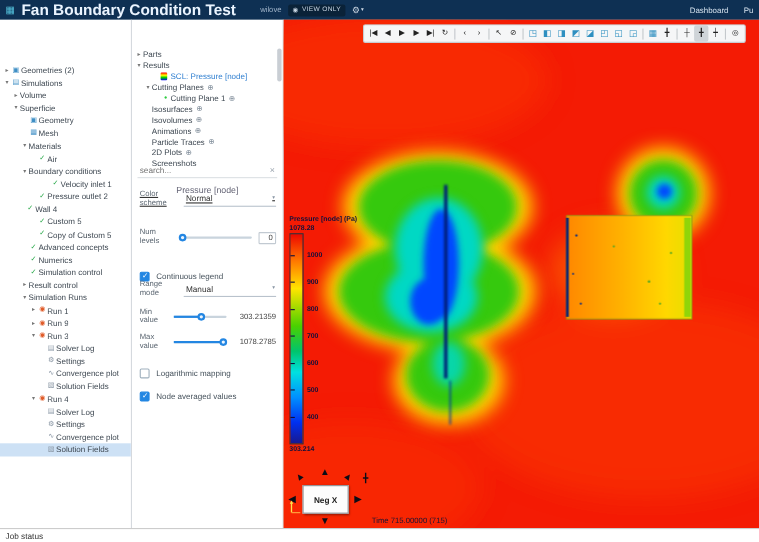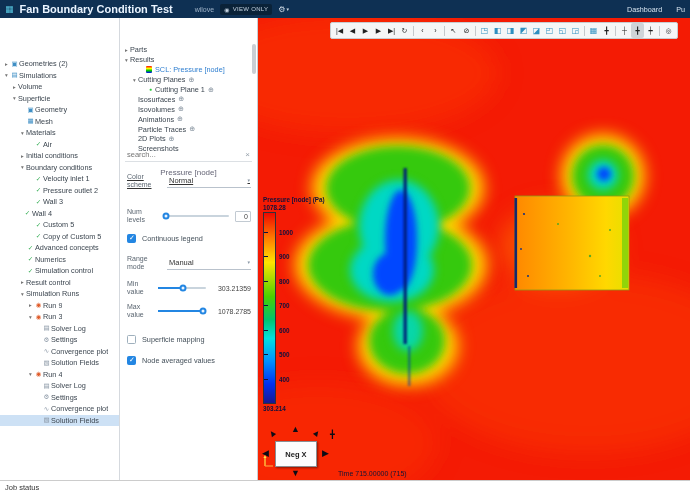--- a/index.html
+++ b/index.html
@@ -4,21 +4,21 @@
 <style>
   * { margin:0; padding:0; box-sizing:border-box; }
   html,body { width:690px; height:493px; overflow:hidden; }
   body { font-family:"Liberation Sans","DejaVu Sans",sans-serif; font-size:8px; color:#333; background:#fff; position:relative; }
   #app { position:absolute; inset:0; }
 
   
   .topbar { position:absolute; top:0; left:0; right:0; height:18px; background:#0e3053;
             display:flex; align-items:center; padding:0 5px; gap:6px; }
   .logo { color:#54c2dc; font-size:9px; line-height:1; cursor:pointer; }
-  .title { color:#eaf4ff; font-size:11px; font-weight:bold; white-space:nowrap; }
+  .title { color:#eaf4ff; font-size:14px; font-weight:bold; white-space:nowrap; }
   .user { color:#9fb3c8; font-size:7px; margin-left:16px; }
   .viewonly { background:#0a2238; border-radius:2px; padding:2px 4px; display:flex; gap:3px;
               align-items:center; color:#c6d4e2; font-size:6px; letter-spacing:.3px; cursor:pointer; }
   .eyeic { font-size:6px; color:#c6d4e2; }
   .gearbtn { color:#cfdae6; font-size:8px; display:flex; align-items:center; gap:1px; cursor:pointer; }
   .caret-s { font-size:5px; }
   .tb-flex { flex:1; }
   .navlink { color:#d5e2ee; font-size:7.2px; margin-left:8px; white-space:nowrap; cursor:pointer; }
 
   
@@ -169,41 +169,32 @@
         <div class="trow sb-row" style="padding-left: 19px;">
           <span class="chev">▾</span>
           <span class="lbl">Materials</span>
         </div>
         <div class="trow sb-row" style="padding-left: 27px;">
           <span class="chev"></span>
           <span class="ic ic-check">✓</span>
           <span class="lbl">Air</span>
         </div>
         <div class="trow sb-row" style="padding-left: 19px;">
-          <span class="chev">▸</span>
-          <span class="lbl">Initial conditions</span>
-        </div>
-        <div class="trow sb-row" style="padding-left: 19px;">
           <span class="chev">▾</span>
           <span class="lbl">Boundary conditions</span>
         </div>
-        <div class="trow sb-row" style="padding-left: 27px;">
+        <div class="trow sb-row" style="padding-left: 27px; margin-left: 12px;">
           <span class="chev"></span>
           <span class="ic ic-check">✓</span>
           <span class="lbl">Velocity inlet 1</span>
         </div>
         <div class="trow sb-row" style="padding-left: 27px;">
           <span class="chev"></span>
           <span class="ic ic-check">✓</span>
           <span class="lbl">Pressure outlet 2</span>
-        </div>
-        <div class="trow sb-row" style="padding-left: 27px;">
-          <span class="chev"></span>
-          <span class="ic ic-check">✓</span>
-          <span class="lbl">Wall 3</span>
         </div>
         <div class="trow sb-row" style="padding-left: 16px;">
           <span class="chev"></span>
           <span class="ic ic-check">✓</span>
           <span class="lbl">Wall 4</span>
         </div>
         <div class="trow sb-row" style="padding-left: 27px;">
           <span class="chev"></span>
           <span class="ic ic-check">✓</span>
           <span class="lbl">Custom 5</span>
@@ -228,20 +219,25 @@
           <span class="ic ic-check">✓</span>
           <span class="lbl">Simulation control</span>
         </div>
         <div class="trow sb-row" style="padding-left: 19px;">
           <span class="chev">▸</span>
           <span class="lbl">Result control</span>
         </div>
         <div class="trow sb-row" style="padding-left: 19px;">
           <span class="chev">▾</span>
           <span class="lbl">Simulation Runs</span>
+        </div>
+        <div class="trow sb-row" style="padding-left: 27px;">
+          <span class="chev">▸</span>
+          <span class="ic ic-run">◉</span>
+          <span class="lbl">Run 1</span>
         </div>
         <div class="trow sb-row" style="padding-left: 27px;">
           <span class="chev">▸</span>
           <span class="ic ic-run">◉</span>
           <span class="lbl">Run 9</span>
         </div>
         <div class="trow sb-row" style="padding-left: 27px;">
           <span class="chev">▾</span>
           <span class="ic ic-run">◉</span>
           <span class="lbl">Run 3</span>
@@ -369,21 +365,21 @@
 
     <div class="prow" style="top:190px;">
       <div class="plabel w30">Num levels</div>
       <div class="slider s-num">
         <span class="fill" style="width:4%;"></span>
         <span class="handle" style="left:4%;"></span>
       </div>
       <div class="numbox">0</div>
     </div>
 
-    <div class="prow" style="top:216px;">
+    <div class="prow" style="top:229px;">
       <span class="checkbox checked"></span>
       <span class="clabel">Continuous legend</span>
     </div>
 
     <div class="prow" style="top:237px;">
       <div class="plabel w32">Range mode</div>
       <div class="pselect">
         <span>Manual</span>
         <span class="caret-g">▾</span>
       </div>
@@ -402,21 +398,21 @@
       <div class="plabel w26">Max value</div>
       <div class="slider s-mm">
         <span class="fill" style="width:93%;"></span>
         <span class="handle" style="left:93%;"></span>
       </div>
       <div class="pval">1078.2785</div>
     </div>
 
     <div class="prow" style="top:317px;">
       <span class="checkbox"></span>
-      <span class="clabel">Superficie mapping</span>
+      <span class="clabel">Logarithmic mapping</span>
     </div>
 
     <div class="prow" style="top:338px;">
       <span class="checkbox checked"></span>
       <span class="clabel">Node averaged values</span>
     </div>
   </section>
 
   <section class="viewport">
 

